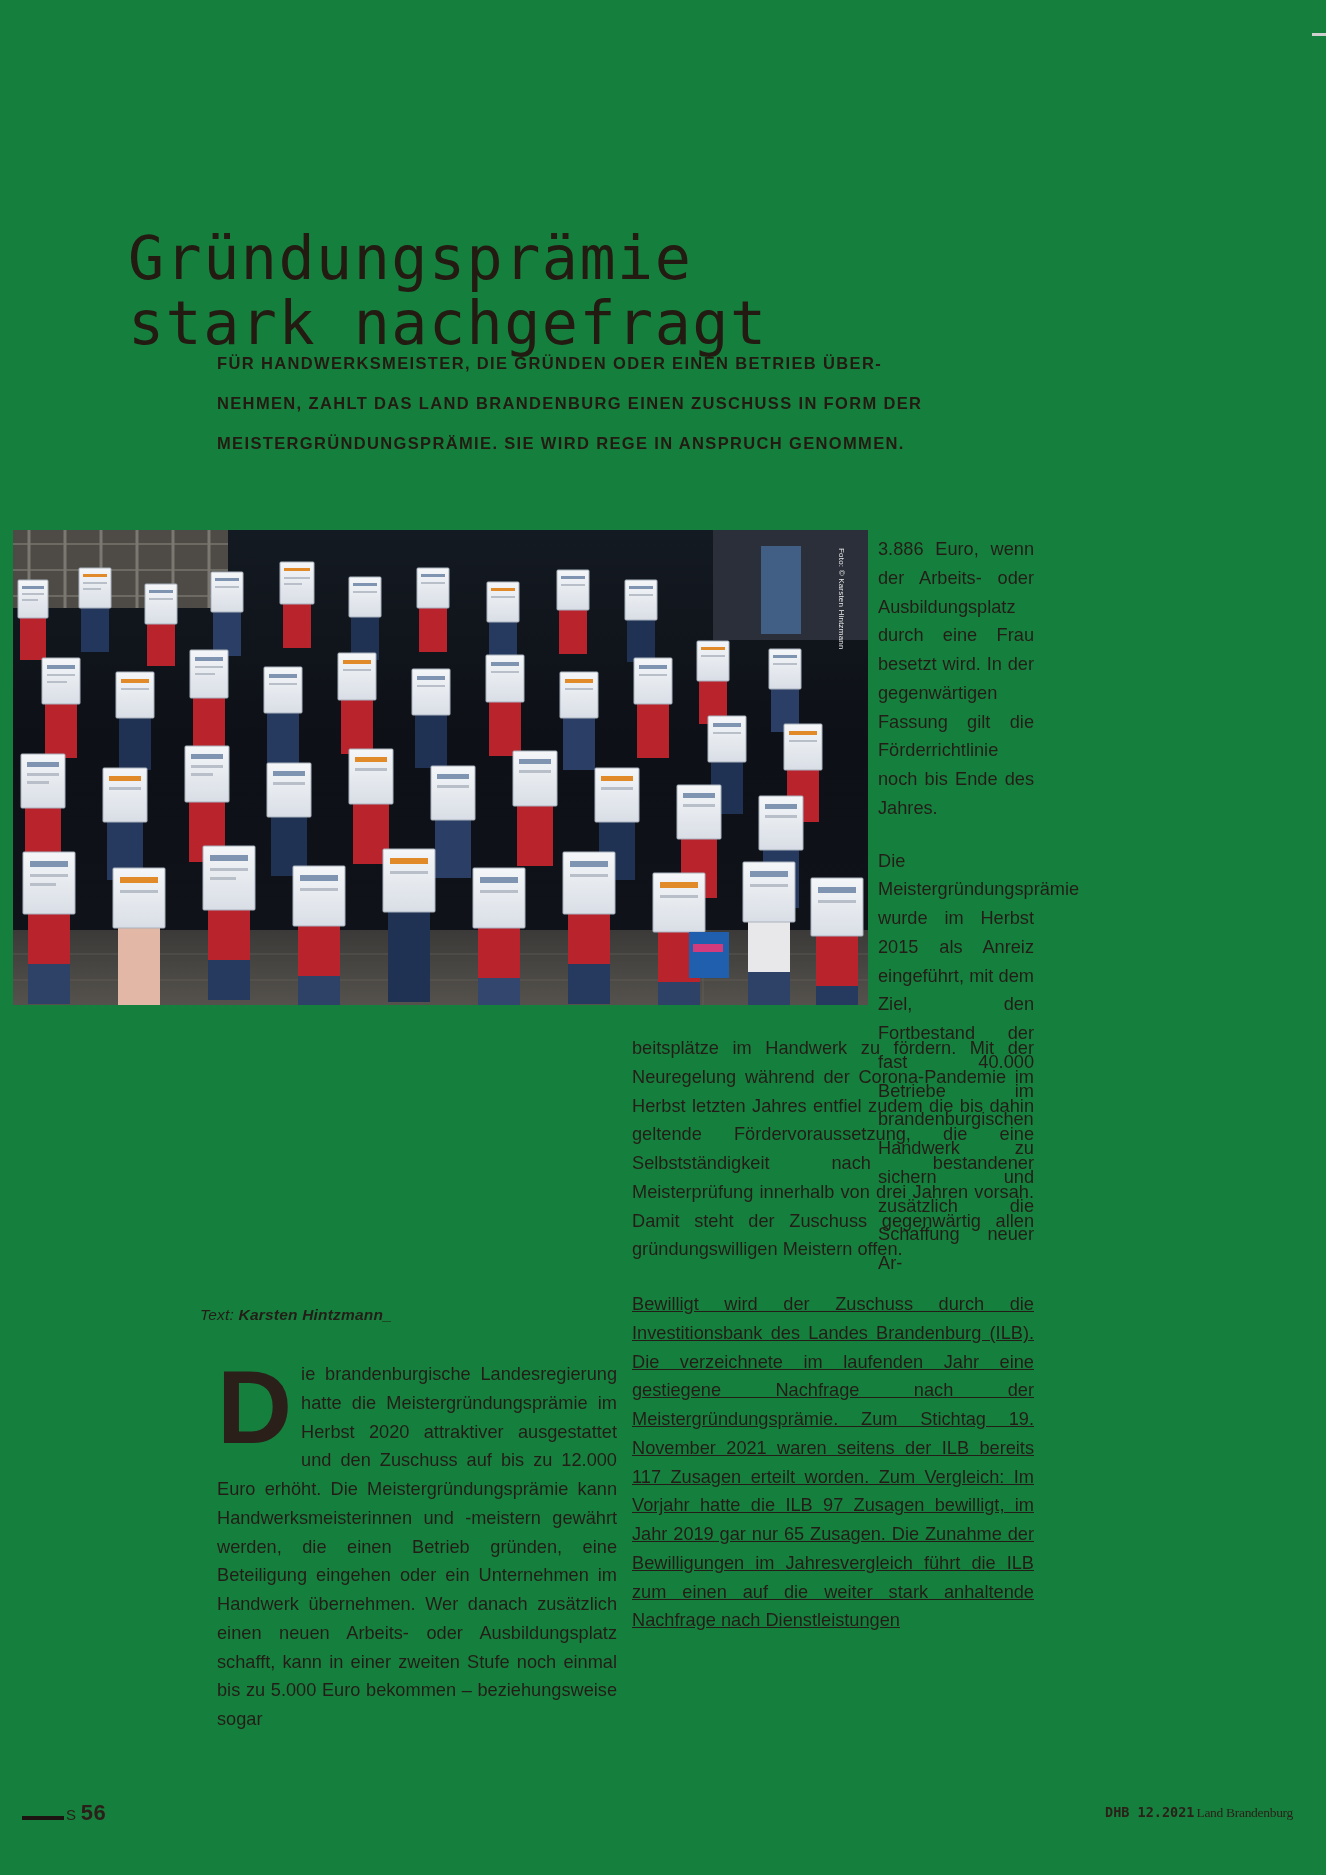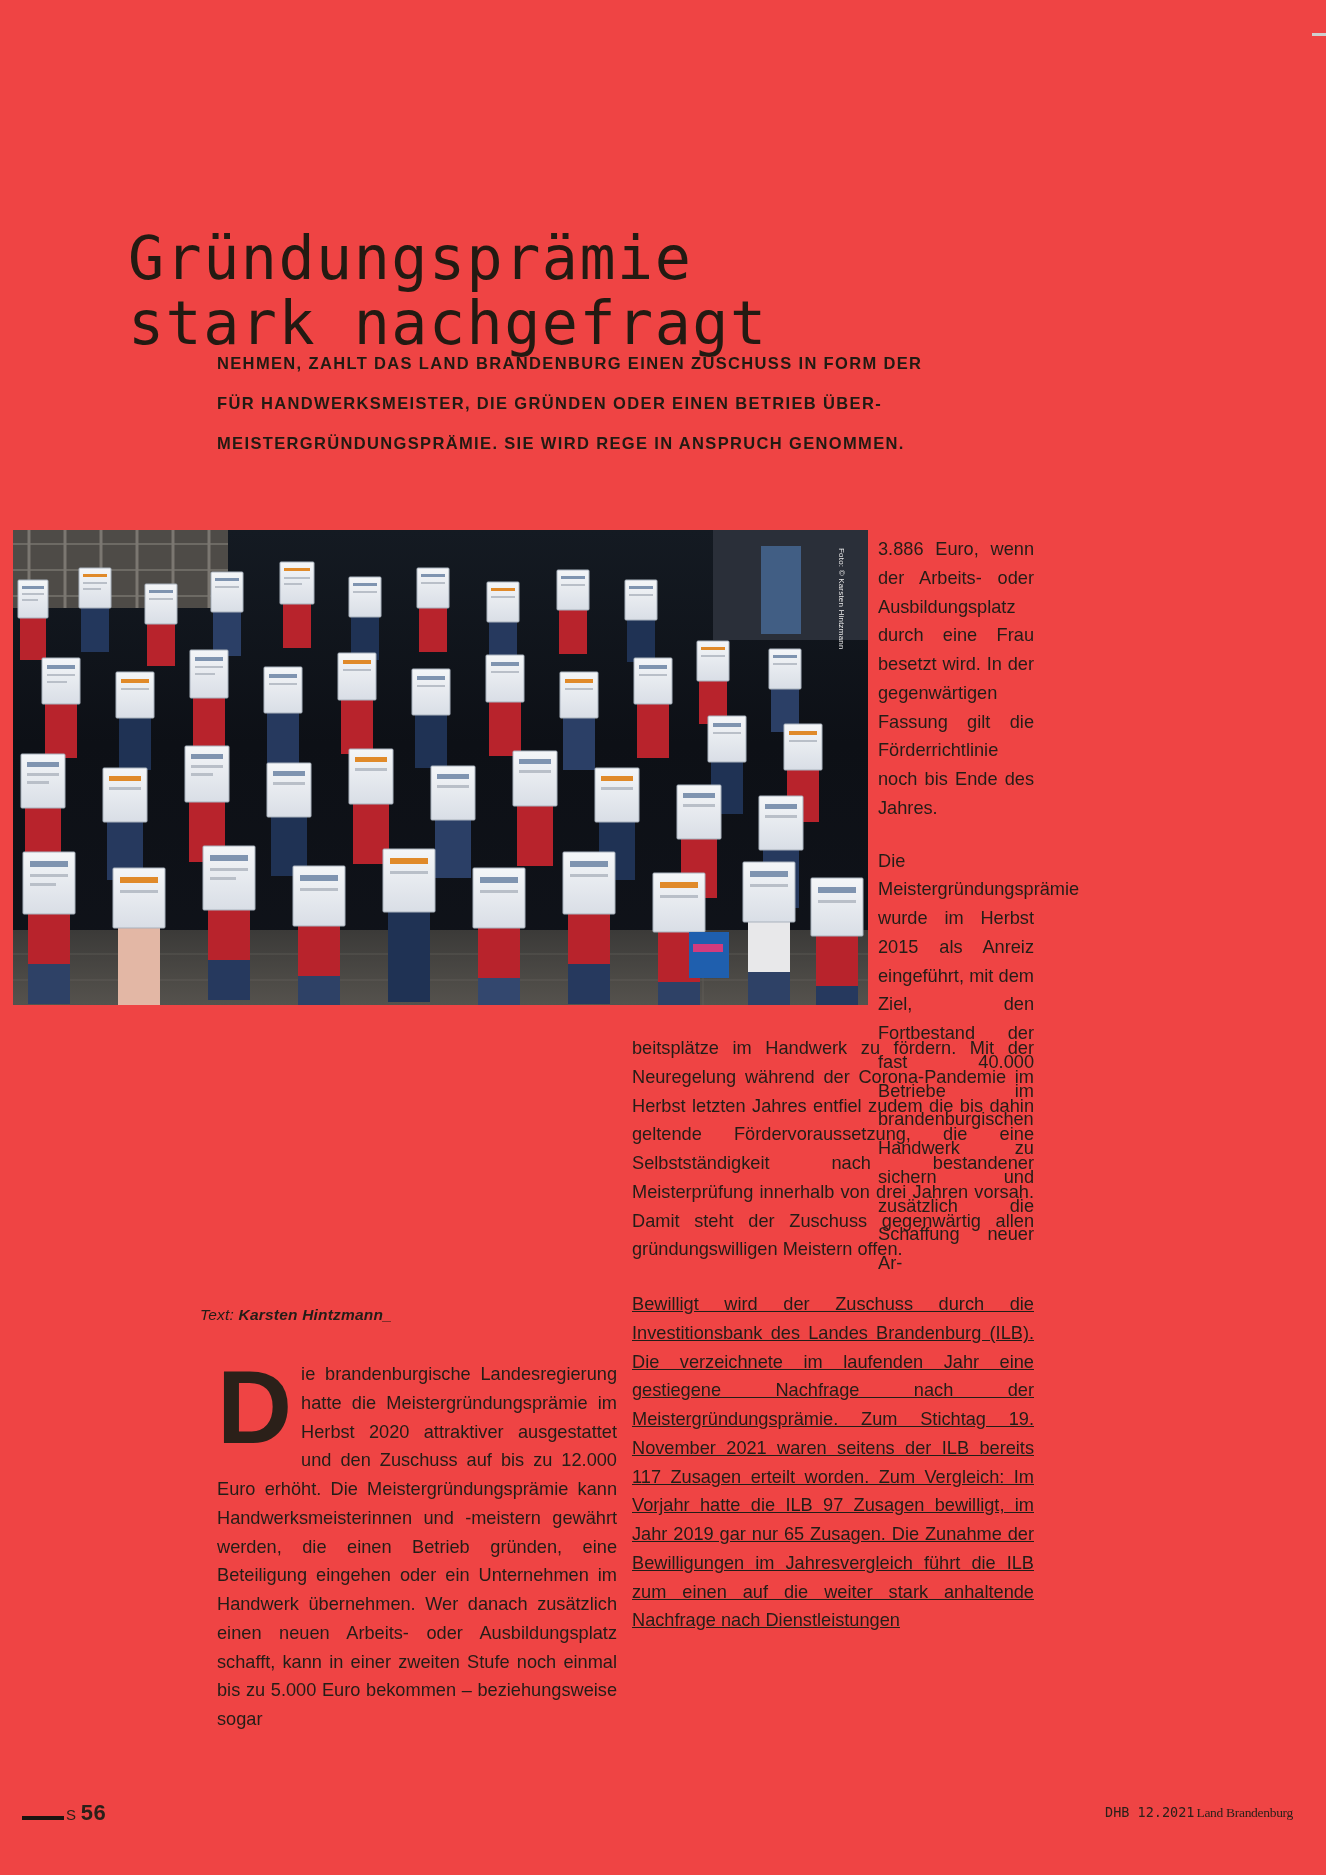--- a/index.html
+++ b/index.html
@@ -13,21 +13,21 @@
     position: relative;
     font-family: "Liberation Sans", sans-serif;
     color: #1c1410;
     overflow: hidden;
   }
 
   
   .page {
     position: absolute;
     inset: 0;
-    background: #ef4444;
+    background: #15803d;
   }
 
   
   .bleed-mark-tr {
     position: absolute;
     right: 0;
     top: 33px;
     width: 14px;
     height: 3px;
     background: #cfcfcf;
@@ -183,42 +183,42 @@
   .footer-right {
     position: absolute;
     right: 33px;
     top: 1804px;
     font-family: "DejaVu Sans Mono", monospace;
     font-size: 13.5px;
     color: #2b2019;
     letter-spacing: 0px;
     white-space: nowrap;
   }
-  .footer-right .issue { font-weight: 400; }
+  .footer-right .issue { font-weight: 700; }
   .footer-right .region {
     font-weight: 400;
     margin-left: 2px;
     letter-spacing: -0.3px;
     font-family: Liberation Serif, serif;
   }
 </style>
 </head>
 <body>
 
 <div class="page">
 
   <div class="bleed-mark-tr"></div>
   <div class="bleed-mark-bl"></div>
 
   <h1 class="headline">Gründungsprämie
 stark nachgefragt</h1>
 
   <div class="deck">
+    <div>FÜR HANDWERKSMEISTER, DIE GRÜNDEN ODER EINEN BETRIEB ÜBER-</div>
     <div>NEHMEN, ZAHLT DAS LAND BRANDENBURG EINEN ZUSCHUSS IN FORM DER</div>
-    <div>FÜR HANDWERKSMEISTER, DIE GRÜNDEN ODER EINEN BETRIEB ÜBER-</div>
     <div>MEISTERGRÜNDUNGSPRÄMIE. SIE WIRD REGE IN ANSPRUCH GENOMMEN.</div>
   </div>
 
   <figure class="photo" style="margin:0;">
     <svg width="855" height="475" viewBox="0 0 855 475" aria-hidden="true">
       <defs>
         <linearGradient id="gBg" x1="0" y1="0" x2="0" y2="1">
           <stop offset="0%" stop-color="#141a22"></stop>
           <stop offset="45%" stop-color="#0d1016"></stop>
           <stop offset="100%" stop-color="#10131a"></stop>

